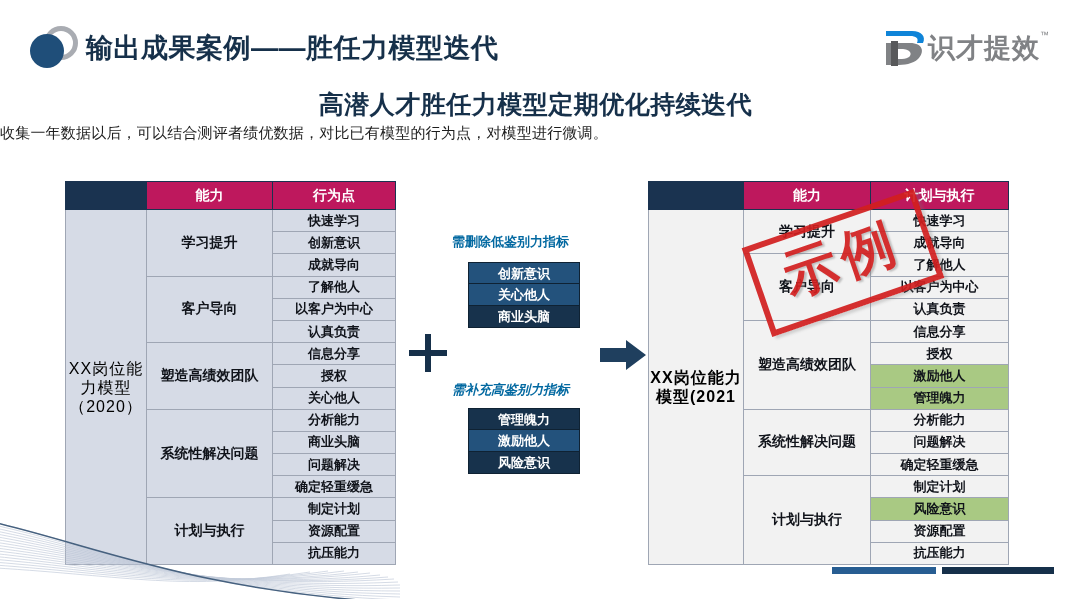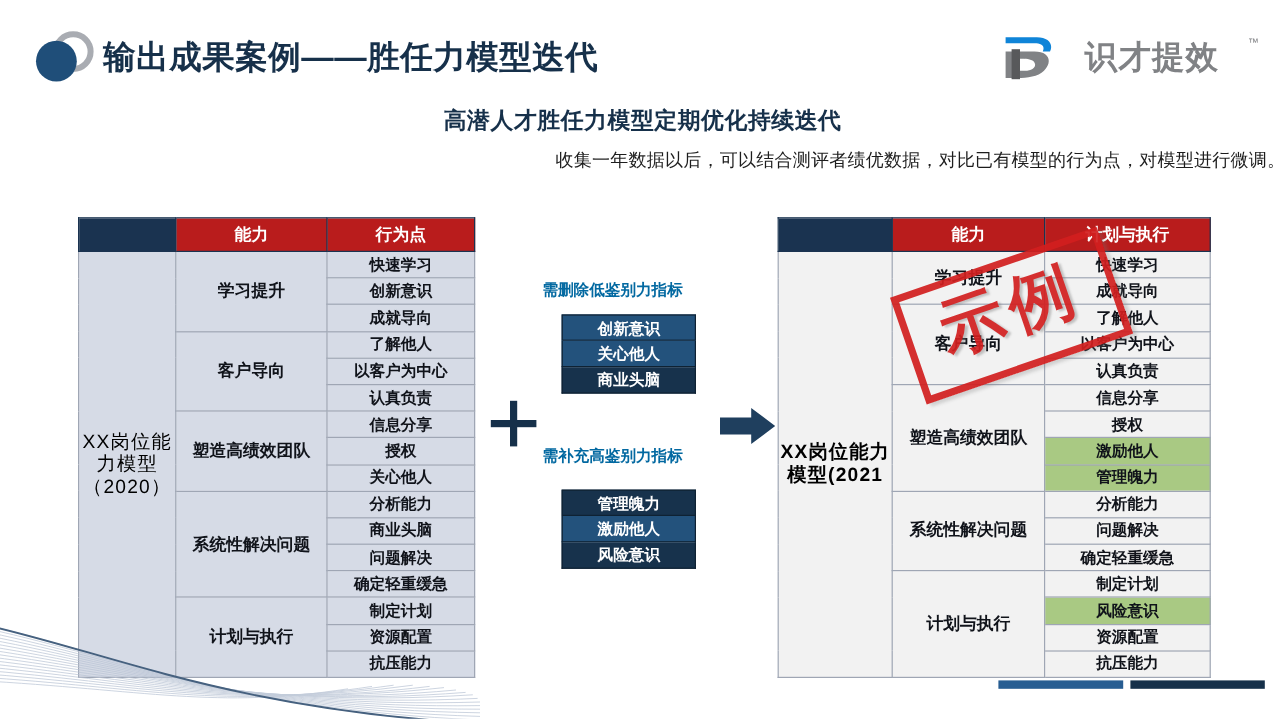--- a/index.html
+++ b/index.html
@@ -11,40 +11,40 @@
   .slide{position:absolute;inset:0;width:1071px;height:599px;overflow:hidden;}
 
   
   .logo-mark{position:absolute;left:30px;top:26px;width:48px;height:46px;}
   .logo-mark .ring{position:absolute;left:14px;top:0;width:34px;height:34px;border:5px solid #a9acb2;border-radius:50%;box-sizing:border-box;}
   .logo-mark .disc{position:absolute;left:0;top:8px;width:34px;height:34px;border-radius:50%;background:#1f4e79;}
   .page-title{
     position:absolute;left:86px;top:30px;
     font-size:27px;font-weight:bold;color:#16304a;letter-spacing:.5px;white-space:nowrap;
   }
-  .brand{position:absolute;right:22px;top:26px;display:flex;align-items:center;gap:24px;height:44px;}
+  .brand{position:absolute;right:22px;top:26px;display:flex;align-items:center;gap:0;height:44px;}
   .brand-glyph{position:relative;width:46px;height:40px;flex:none;}
   .brand-text{font-size:27px;font-weight:bold;color:#808285;letter-spacing:1px;white-space:nowrap;}
   .brand-tm{font-size:9px;color:#808285;align-self:flex-start;margin-top:4px;}
 
   
   .sub-title{
     position:absolute;left:0;right:0;top:88px;text-align:center;
-    font-size:19px;font-weight:bold;color:#16304a;letter-spacing:.5px;font-family:Liberation Serif, serif;
+    font-size:25px;font-weight:bold;color:#16304a;letter-spacing:.5px;font-family:Liberation Serif, serif;
   }
   .sub-desc{
-    position:absolute;left:0;right:0;top:124px;text-align:right;
+    position:absolute;left:0;right:0;top:124px;text-align:left;
     font-size:15px;color:#1d1d1d;letter-spacing:.2px;
   }
 
   
   .matrix{position:absolute;border-collapse:collapse;table-layout:fixed;font-size:13px;}
   .matrix td,.matrix th{border:1px solid #9fa6b4;padding:0;text-align:center;vertical-align:middle;}
   .matrix thead th{
-    background:#b91c1c;color:#ffffff;font-size:14px;font-weight:bold;height:27px;
+    background:#be185d;color:#ffffff;font-size:14px;font-weight:bold;height:27px;
     border-color:#1a3350;
   }
   .matrix thead th.blank{background:#1a3350;}
 
   
   #table-2020{left:65px;top:181px;width:329px;}
   #table-2020 td{background:#d6dbe6;color:#10131a;height:21.2px;font-weight:bold;}
   #table-2020 td.model-cell{
     font-size:16px;font-weight:normal;color:#000;line-height:19px;letter-spacing:1px;
   }
@@ -194,21 +194,21 @@
       <div class="chip dark">商业头脑</div>
     </div>
 
   <div class="plus-sign">
     <svg width="46" height="46" viewBox="0 0 46 46">
       <rect x="20" y="4" width="6" height="38" fill="#16304a"></rect>
       <rect x="4" y="20" width="38" height="6" fill="#16304a"></rect>
     </svg>
   </div>
 
-  <div class="mid-label" style="left:452px;top:371px;">需补充高鉴别力指标</div>
+  <div class="mid-label" style="left:452px;top:381px;font-style:italic;">需补充高鉴别力指标</div>
   <div class="chip-stack" id="chips-add" style="left:468px;top:408px;">
       <div class="chip dark">管理魄力</div>
       <div class="chip">激励他人</div>
       <div class="chip dark">风险意识</div>
     </div>
 
   <div class="arrow-right">
     <svg width="46" height="30" viewBox="0 0 46 30">
       <path d="M0 8 H26 V0 L46 15 L26 30 V22 H0 Z" fill="#1f3f5e"></path>
     </svg>

